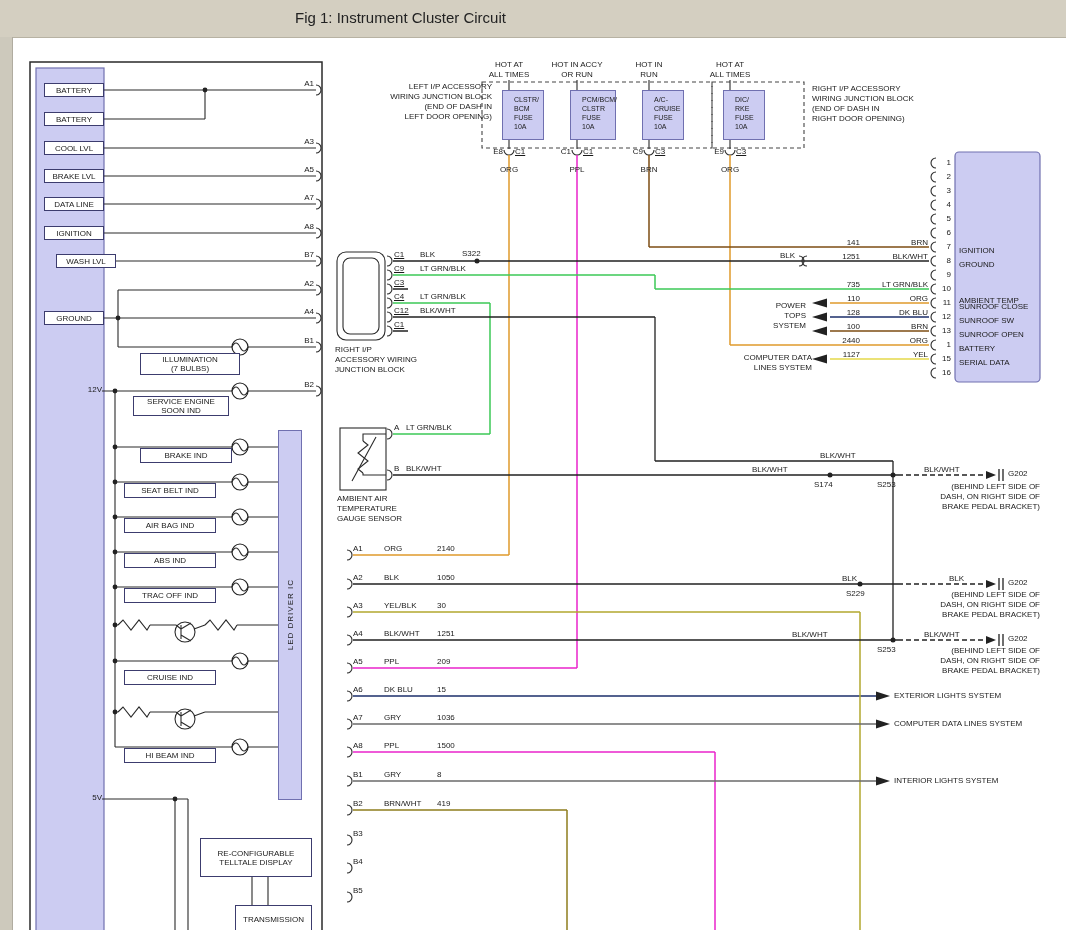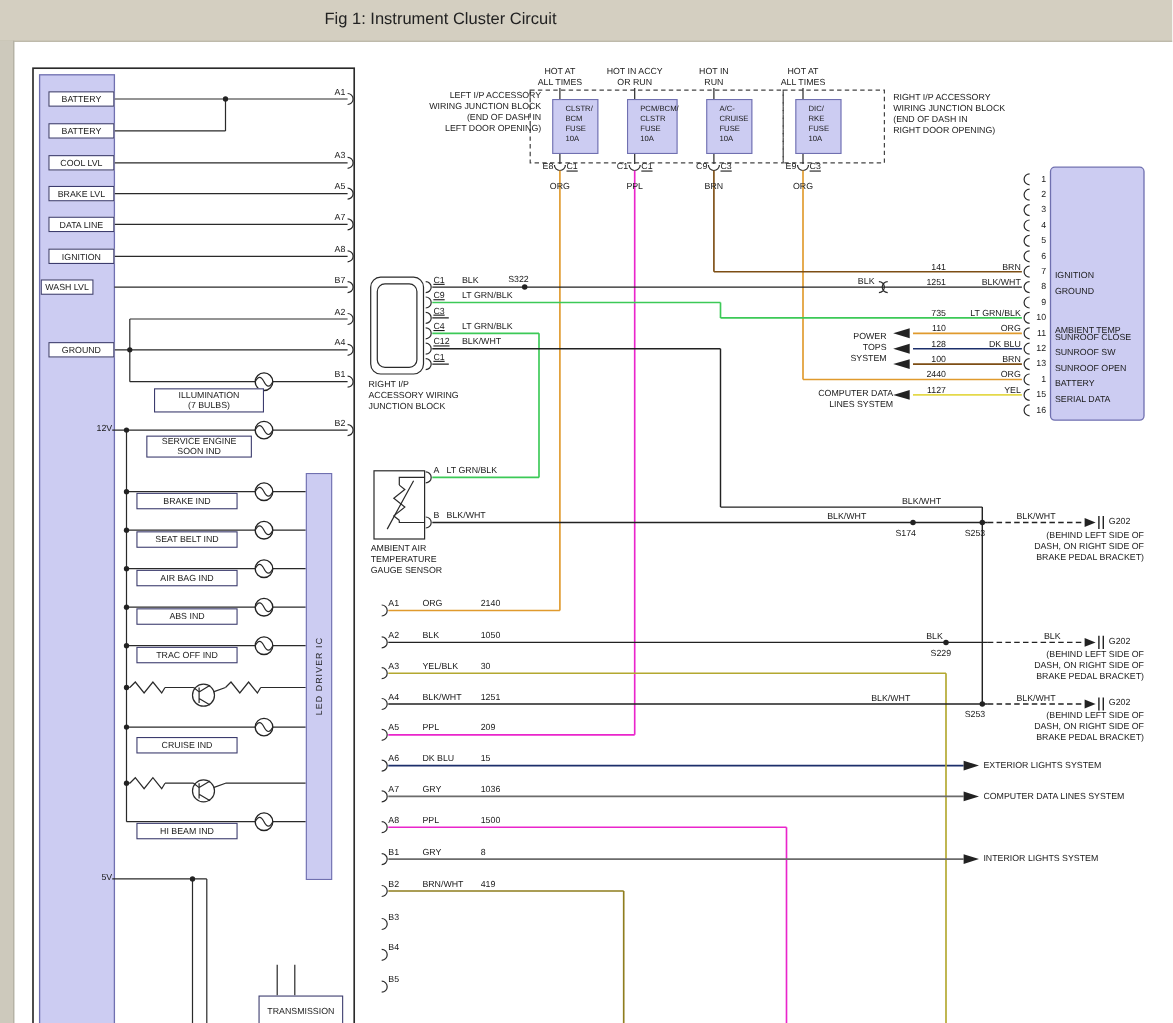--- a/index.html
+++ b/index.html
@@ -156,50 +156,52 @@
   <div class="titlebar"></div>
   <div class="title">Fig 1: Instrument Cluster Circuit</div>
   <div class="lstrip"></div>
 
   <div class="lbox" style="left:44px;top:83px;width:60px;height:14px">BATTERY</div>
   <div class="lbox" style="left:44px;top:112px;width:60px;height:14px">BATTERY</div>
   <div class="lbox" style="left:44px;top:141px;width:60px;height:14px">COOL LVL</div>
   <div class="lbox" style="left:44px;top:169px;width:60px;height:14px">BRAKE LVL</div>
   <div class="lbox" style="left:44px;top:197px;width:60px;height:14px">DATA LINE</div>
   <div class="lbox" style="left:44px;top:226px;width:60px;height:14px">IGNITION</div>
-  <div class="lbox" style="left:37px;top:254px;width:48px;height:14px">WASH LVL</div>
+  <div class="lbox" style="left:56px;top:254px;width:60px;height:14px">WASH LVL</div>
   <div class="lbox" style="left:44px;top:311px;width:60px;height:14px">GROUND</div>
   <div class="t ra" style="right:964px;top:385px">12V</div>
   <div class="t ra" style="right:964px;top:793px">5V</div>
 
   <div class="t ra" style="right:752px;top:79px">A1</div>
   <div class="t ra" style="right:752px;top:137px">A3</div>
   <div class="t ra" style="right:752px;top:165px">A5</div>
   <div class="t ra" style="right:752px;top:193px">A7</div>
   <div class="t ra" style="right:752px;top:222px">A8</div>
   <div class="t ra" style="right:752px;top:250px">B7</div>
   <div class="t ra" style="right:752px;top:279px">A2</div>
   <div class="t ra" style="right:752px;top:307px">A4</div>
   <div class="t ra" style="right:752px;top:336px">B1</div>
   <div class="t ra" style="right:752px;top:380px">B2</div>
 
   <div class="lbox" style="left:140px;top:353px;width:100px;height:22px">ILLUMINATION
 (7 BULBS)</div>
   <div class="lbox" style="left:133px;top:396px;width:96px;height:20px">SERVICE ENGINE
 SOON IND</div>
-  <div class="lbox" style="left:124px;top:448px;width:92px;height:15px">BRAKE IND</div>
+  <div class="lbox" style="left:140px;top:448px;width:92px;height:15px">BRAKE IND</div>
   <div class="lbox" style="left:124px;top:483px;width:92px;height:15px">SEAT BELT IND</div>
   <div class="lbox" style="left:124px;top:518px;width:92px;height:15px">AIR BAG IND</div>
   <div class="lbox" style="left:124px;top:553px;width:92px;height:15px">ABS IND</div>
   <div class="lbox" style="left:124px;top:588px;width:92px;height:15px">TRAC OFF IND</div>
   <div class="lbox" style="left:124px;top:670px;width:92px;height:15px">CRUISE IND</div>
   <div class="lbox" style="left:124px;top:748px;width:92px;height:15px">HI BEAM IND</div>
   <div class="ledbox">
       <span>LED DRIVER IC</span>
     </div>
+  <div class="lbox" style="left:200px;top:838px;width:112px;height:39px">RE-CONFIGURABLE
+TELLTALE DISPLAY</div>
   <div class="lbox" style="left:235px;top:905px;width:77px;height:28px">TRANSMISSION</div>
 
   <div class="t cx" style="left:509px;top:60px">HOT AT
 ALL TIMES</div>
   <div class="t cx" style="left:577px;top:60px">HOT IN ACCY
 OR RUN</div>
   <div class="t cx" style="left:649px;top:60px">HOT IN
 RUN</div>
   <div class="t cx" style="left:730px;top:60px">HOT AT
 ALL TIMES</div>

